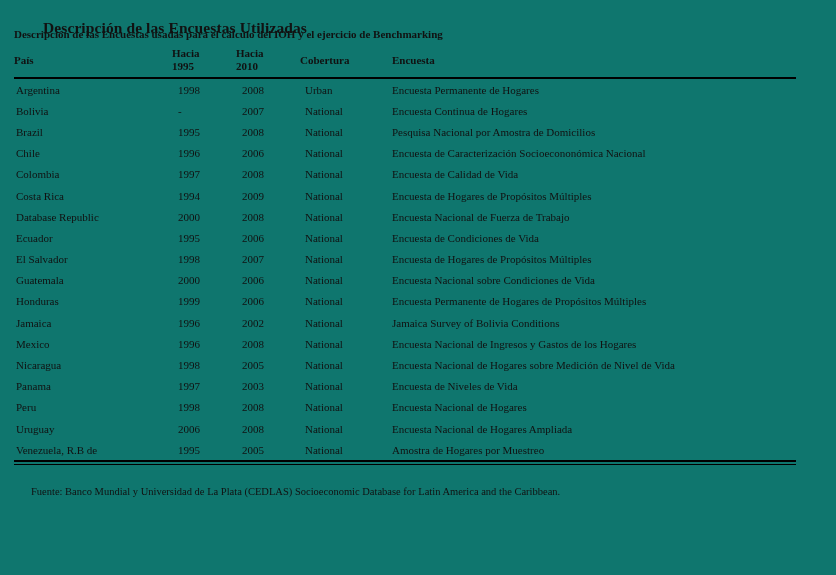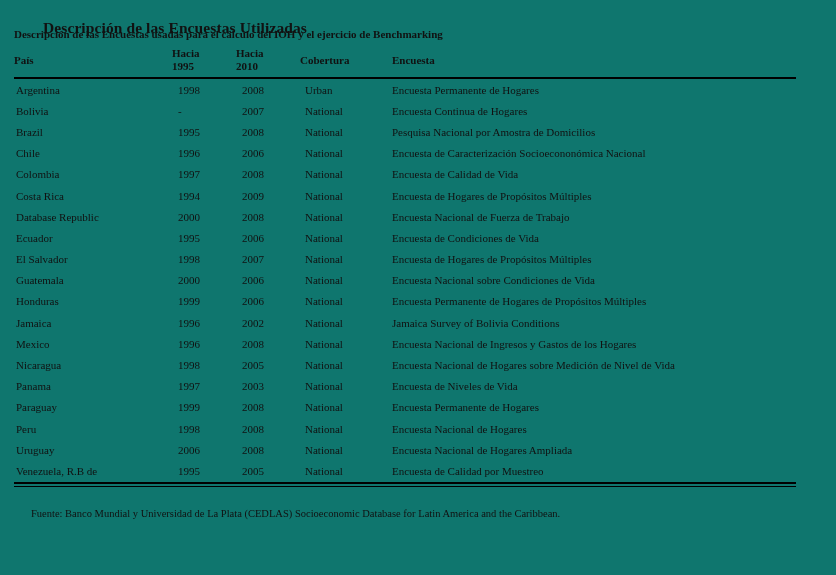--- a/index.html
+++ b/index.html
@@ -223,27 +223,20 @@
   </tr>
 
   <tr>
     <td class="cell-country">Panama</td>
     <td class="cell-year">1997</td>
     <td class="cell-year">2003</td>
     <td class="cell-coverage">National</td>
     <td class="cell-survey">Encuesta de Niveles de Vida</td>
   </tr>
 
-  <tr>
-    <td class="cell-country">Paraguay</td>
-    <td class="cell-year">1999</td>
-    <td class="cell-year">2008</td>
-    <td class="cell-coverage">National</td>
-    <td class="cell-survey">Encuesta Permanente de Hogares</td>
-  </tr>
 
   <tr>
     <td class="cell-country">Peru</td>
     <td class="cell-year">1998</td>
     <td class="cell-year">2008</td>
     <td class="cell-coverage">National</td>
     <td class="cell-survey">Encuesta Nacional de Hogares</td>
   </tr>
 
   <tr>
@@ -252,20 +245,20 @@
     <td class="cell-year">2008</td>
     <td class="cell-coverage">National</td>
     <td class="cell-survey">Encuesta Nacional de Hogares Ampliada</td>
   </tr>
 
   <tr>
     <td class="cell-country">Venezuela, R.B de</td>
     <td class="cell-year">1995</td>
     <td class="cell-year">2005</td>
     <td class="cell-coverage">National</td>
-    <td class="cell-survey">Encuesta de Calidad por Muestreo</td>
+    <td class="cell-survey">Amostra de Hogares por Muestreo</td>
   </tr>
 </tbody>
     </table>
     <div class="double-rule"></div>
     <p class="source">Fuente: Banco Mundial y Universidad de La Plata (CEDLAS) Socioeconomic Database for Latin America and the Caribbean.</p>
   </div>
 </div>
 
 </body></html>

